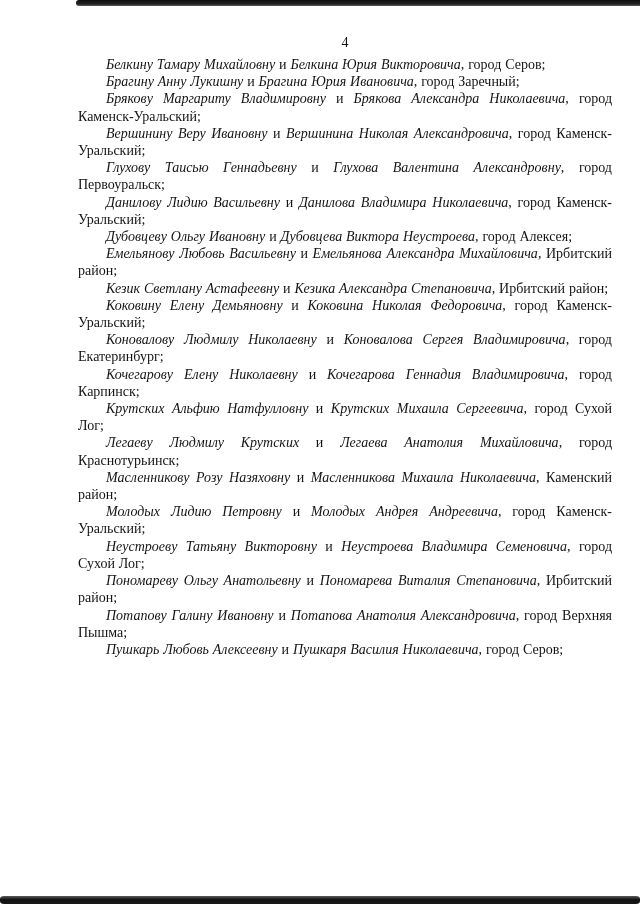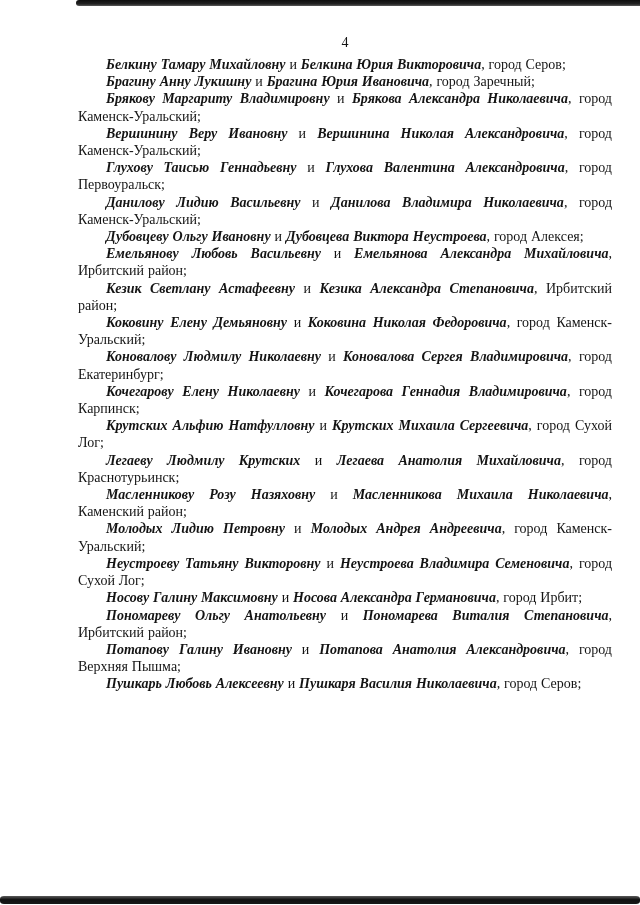--- a/index.html
+++ b/index.html
@@ -54,41 +54,41 @@
   }
   .entry {
     margin: 0;
     font-size: 14px;
     line-height: 17.2px;
     text-align: justify;
     text-indent: 28px;
     word-spacing: 0.4px;
   }
   .names {
-    font-weight: bold;
+    font-weight: normal;
     font-style: italic;
   }
 </style>
 </head>
 <body>
 
 <div class="sheet">
   <div class="scan-bar-top"></div>
   <div class="scan-bar-bottom"></div>
   <div class="page-number">4</div>
   <div class="entries">
   <p class="entry"><span class="names">Белкину Тамару Михайловну</span><span> и </span><span class="names">Белкина Юрия Викторовича</span><span>, город Серов;</span></p>
 
   <p class="entry"><span class="names">Брагину Анну Лукишну</span><span> и </span><span class="names">Брагина Юрия Ивановича</span><span>, город Заречный;</span></p>
 
   <p class="entry"><span class="names">Брякову Маргариту Владимировну</span><span> и </span><span class="names">Брякова Александра Николаевича</span><span>, город Каменск-Уральский;</span></p>
 
   <p class="entry"><span class="names">Вершинину Веру Ивановну</span><span> и </span><span class="names">Вершинина Николая Александровича</span><span>, город Каменск-Уральский;</span></p>
 
-  <p class="entry"><span class="names">Глухову Таисью Геннадьевну</span><span> и </span><span class="names">Глухова Валентина Александровича</span><span>, город Первоуральск;</span></p>
+  <p class="entry"><span class="names">Глухову Таисью Геннадьевну</span><span> и </span><span class="names">Глухова Валентина Александровну</span><span>, город Первоуральск;</span></p>
 
   <p class="entry"><span class="names">Данилову Лидию Васильевну</span><span> и </span><span class="names">Данилова Владимира Николаевича</span><span>, город Каменск-Уральский;</span></p>
 
   <p class="entry"><span class="names">Дубовцеву Ольгу Ивановну</span><span> и </span><span class="names">Дубовцева Виктора Неустроева</span><span>, город Алексея;</span></p>
 
   <p class="entry"><span class="names">Емельянову Любовь Васильевну</span><span> и </span><span class="names">Емельянова Александра Михайловича</span><span>, Ирбитский район;</span></p>
 
   <p class="entry"><span class="names">Кезик Светлану Астафеевну</span><span> и </span><span class="names">Кезика Александра Степановича</span><span>, Ирбитский район;</span></p>
 
 
@@ -103,21 +103,20 @@
 
   <p class="entry"><span class="names">Легаеву Людмилу Крутских</span><span> и </span><span class="names">Легаева Анатолия Михайловича</span><span>, город Краснотурьинск;</span></p>
 
 
   <p class="entry"><span class="names">Масленникову Розу Назяховну</span><span> и </span><span class="names">Масленникова Михаила Николаевича</span><span>, Каменский район;</span></p>
 
   <p class="entry"><span class="names">Молодых Лидию Петровну</span><span> и </span><span class="names">Молодых Андрея Андреевича</span><span>, город Каменск-Уральский;</span></p>
 
   <p class="entry"><span class="names">Неустроеву Татьяну Викторовну</span><span> и </span><span class="names">Неустроева Владимира Семеновича</span><span>, город Сухой Лог;</span></p>
 
-  <p class="entry"><span class="names">Носову Галину Максимовну</span><span> и </span><span class="names">Носова Александра Германовича</span><span>, город Ирбит;</span></p>
 
   <p class="entry"><span class="names">Пономареву Ольгу Анатольевну</span><span> и </span><span class="names">Пономарева Виталия Степановича</span><span>, Ирбитский район;</span></p>
 
   <p class="entry"><span class="names">Потапову Галину Ивановну</span><span> и </span><span class="names">Потапова Анатолия Александровича</span><span>, город Верхняя Пышма;</span></p>
 
   <p class="entry"><span class="names">Пушкарь Любовь Алексеевну</span><span> и </span><span class="names">Пушкаря Василия Николаевича</span><span>, город Серов;</span></p>
 </div>
 </div>
 
 </body></html>

